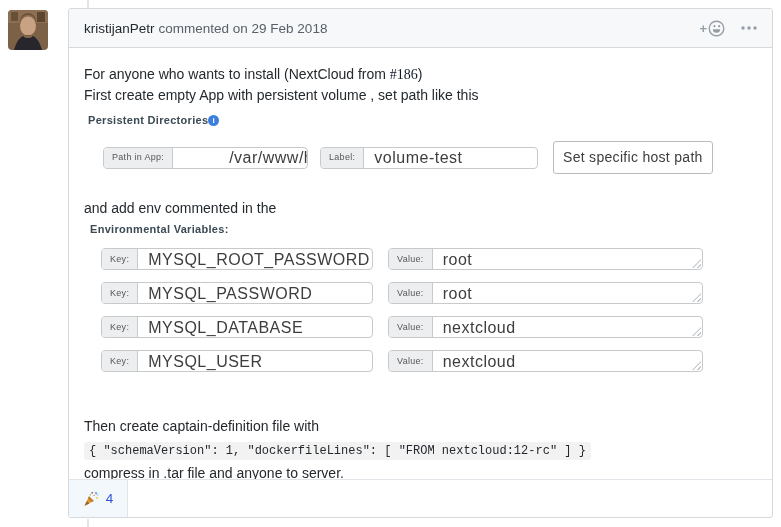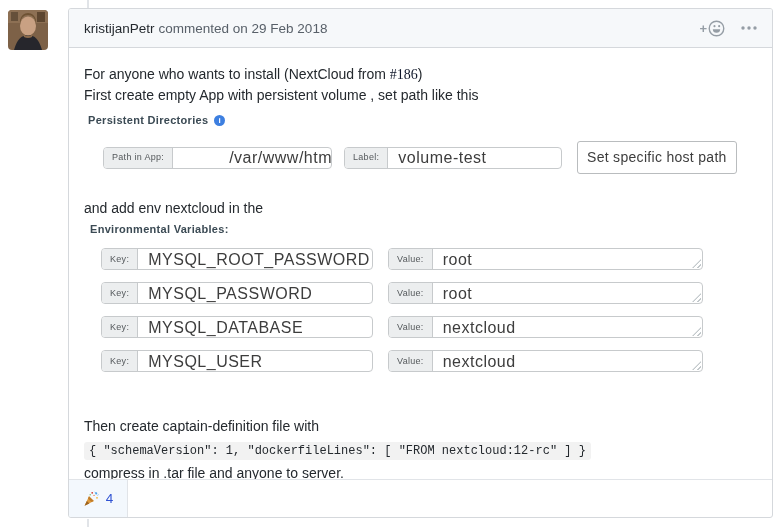--- a/index.html
+++ b/index.html
@@ -13,27 +13,27 @@
   .author{color:#24292e;font-weight:normal;text-decoration:none;margin-right:4px;}
   .header-actions{margin-left:auto;display:flex;align-items:center;gap:16px;}
   .add-reaction{display:flex;align-items:center;gap:1px;color:#959da5;cursor:pointer;font-size:13px;font-weight:bold;}
   .kebab{display:flex;align-items:center;cursor:pointer;}
   .c-body{flex:1 1 auto;padding:16px 15px 0 15px;font-size:14px;color:#24292e;line-height:21px;overflow:hidden;}
   .para{margin:0;}
   .link{color:#0f172a;text-decoration:none;font-family:Liberation Serif, serif;}
   
   .shot{color:#3f4a52;}
   .shot1{margin:8px 0 0 2px;padding-bottom:24px;}
-  .shot-heading{display:flex;align-items:center;gap:6px;font-size:11px;font-weight:bold;letter-spacing:.3px;color:#3b4a54;margin:0 0 14px 2px;line-height:13px;}
+  .shot-heading{display:flex;align-items:center;font-size:11px;font-weight:bold;letter-spacing:.3px;color:#3b4a54;margin:0 0 14px 2px;line-height:13px;}
   .info-icon{width:11px;height:11px;border-radius:50%;background:#3d7fe0;color:#fff;font-size:8px;font-weight:bold;display:inline-flex;align-items:center;justify-content:center;font-style:normal;line-height:1;}
   .fields-row{display:flex;align-items:center;margin-left:17px;}
   .ig{position:relative;display:inline-flex;align-items:stretch;height:22px;border:1px solid #c7cacc;border-radius:4px;background:#fff;box-sizing:border-box;overflow:hidden;}
   .ig-addon{background:#eceeef;border-right:1px solid #c7cacc;padding:0 8px;font-size:9px;color:#55595c;letter-spacing:.3px;display:flex;align-items:center;white-space:nowrap;}
   .ig-value{padding:0 10px;font-size:16px;color:#3d3d3d;letter-spacing:.5px;display:flex;align-items:center;white-space:nowrap;flex:1;}
-  .ig-path{width:229px;margin-right:12px;gap:46px;}
+  .ig-path{width:205px;margin-right:12px;gap:46px;}
   .ig-label{width:218px;margin-right:15px;}
   .ig-key{width:272px;margin-right:15px;}
   .ig-val{width:315px;}
   .resize-handle{position:absolute;right:1px;bottom:1px;width:9px;height:9px;background:repeating-linear-gradient(-45deg,transparent 0 2px,#c3c9cc 2px 3.5px);clip-path:polygon(100% 0,100% 100%,0 100%);}
   .btn-host{font-size:14px;color:#3d3d3d;letter-spacing:.3px;background:#fff;border:1px solid #b9bcbe;border-radius:3px;padding:5px 9px;white-space:nowrap;}
   .shot2{margin:4px 0 0 2px;padding-bottom:32px;}
   .shot2 .shot-heading{margin:0 0 12px 4px;}
   .env-row{display:flex;align-items:center;margin:0 0 12px 15px;}
   .p3{margin:0;}
   .inline-code{font-family:"Liberation Mono","DejaVu Sans Mono",monospace;font-size:12px;background:rgba(27,31,35,0.06);padding:2px 5px;border-radius:3px;color:#24292e;}
@@ -103,21 +103,21 @@
             <span class="ig-value">/var/www/html/</span>
           </span>
           <span class="ig ig-label">
             <span class="ig-addon">Label:</span>
             <span class="ig-value">volume-test</span>
           </span>
           <span class="btn-host">Set specific host path</span>
         </div>
       </div>
 
-      <p class="para">and add env nextcloud in the</p>
+      <p class="para">and add env commented in the</p>
 
       <div class="shot shot2">
         <div class="shot-heading">Environmental Variables:</div>
 
         <div class="env-row">
           <span class="ig ig-key">
             <span class="ig-addon">Key:</span>
             <span class="ig-value">MYSQL_ROOT_PASSWORD</span>
           </span>
           <span class="ig ig-val">

